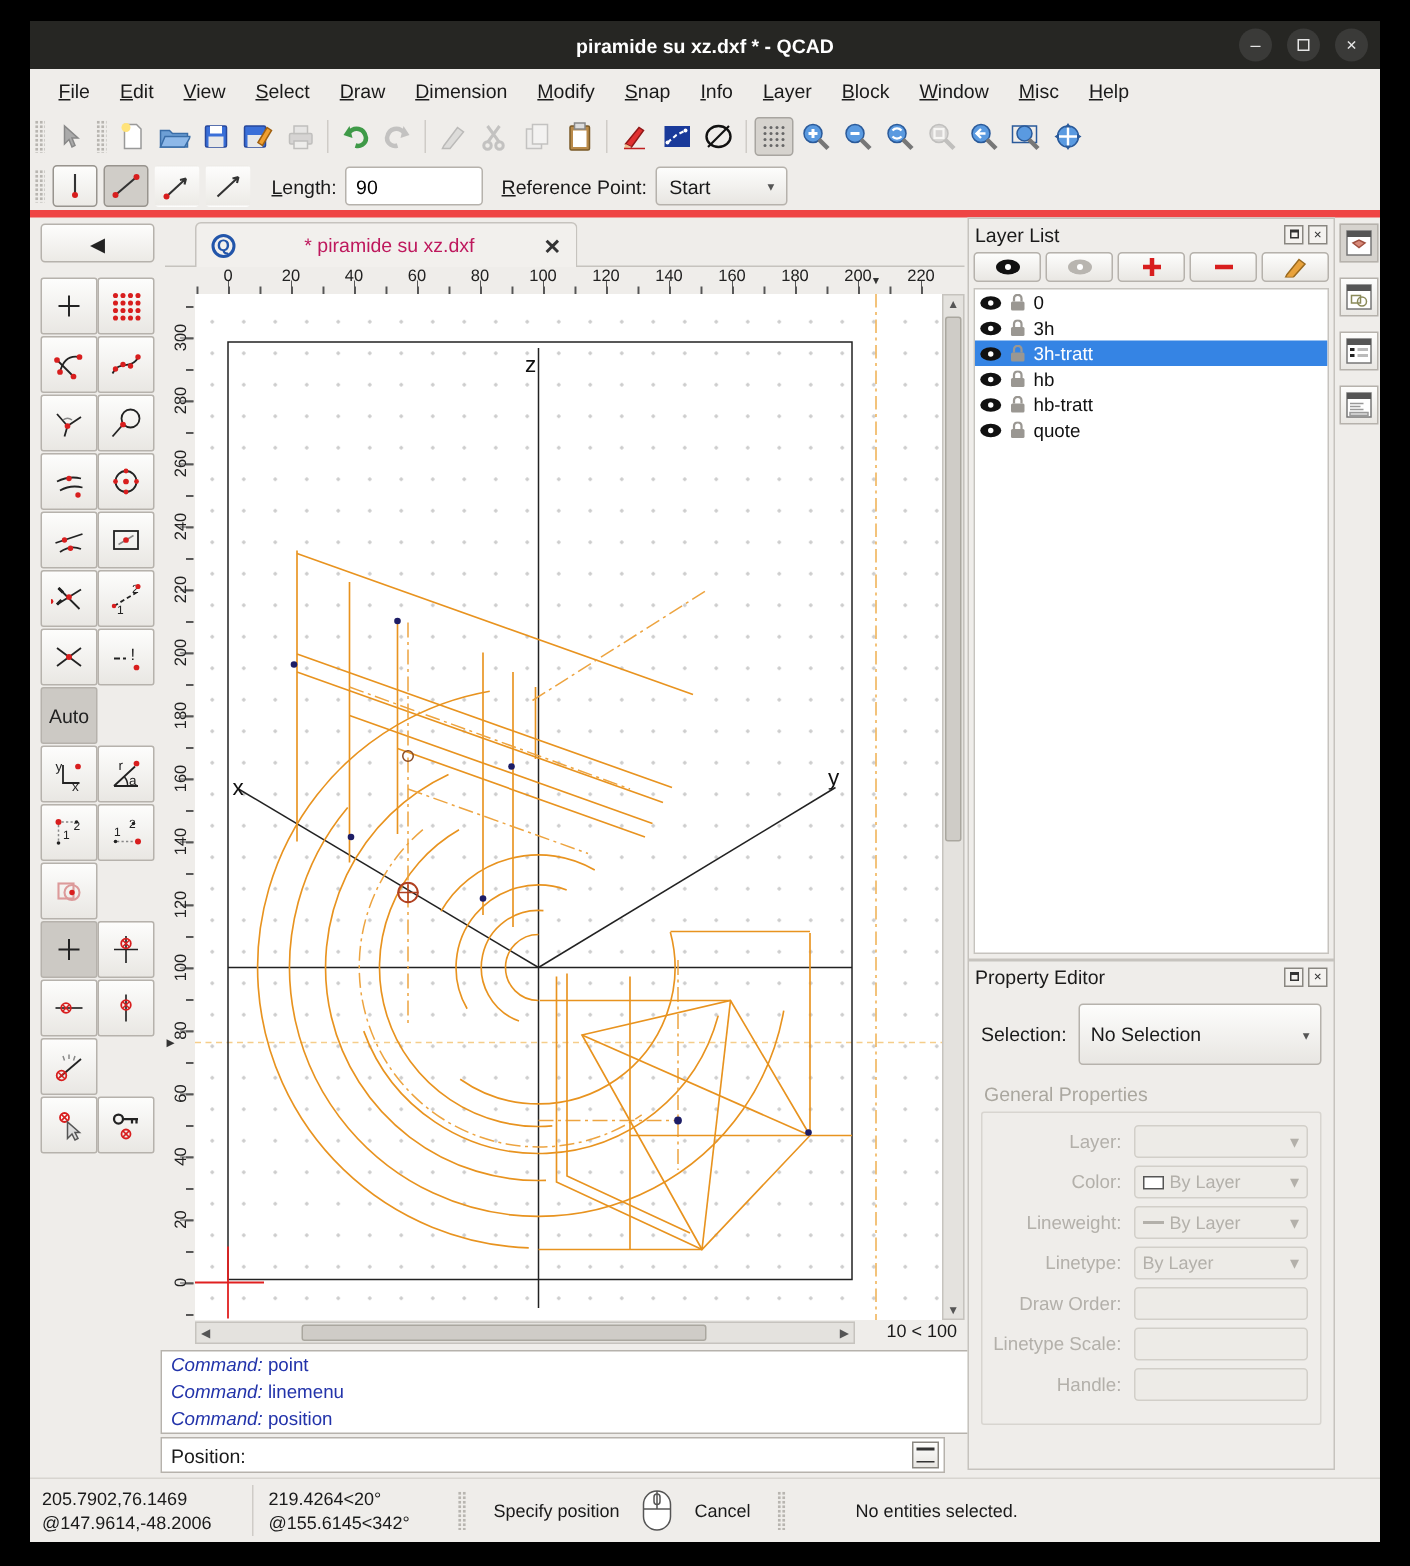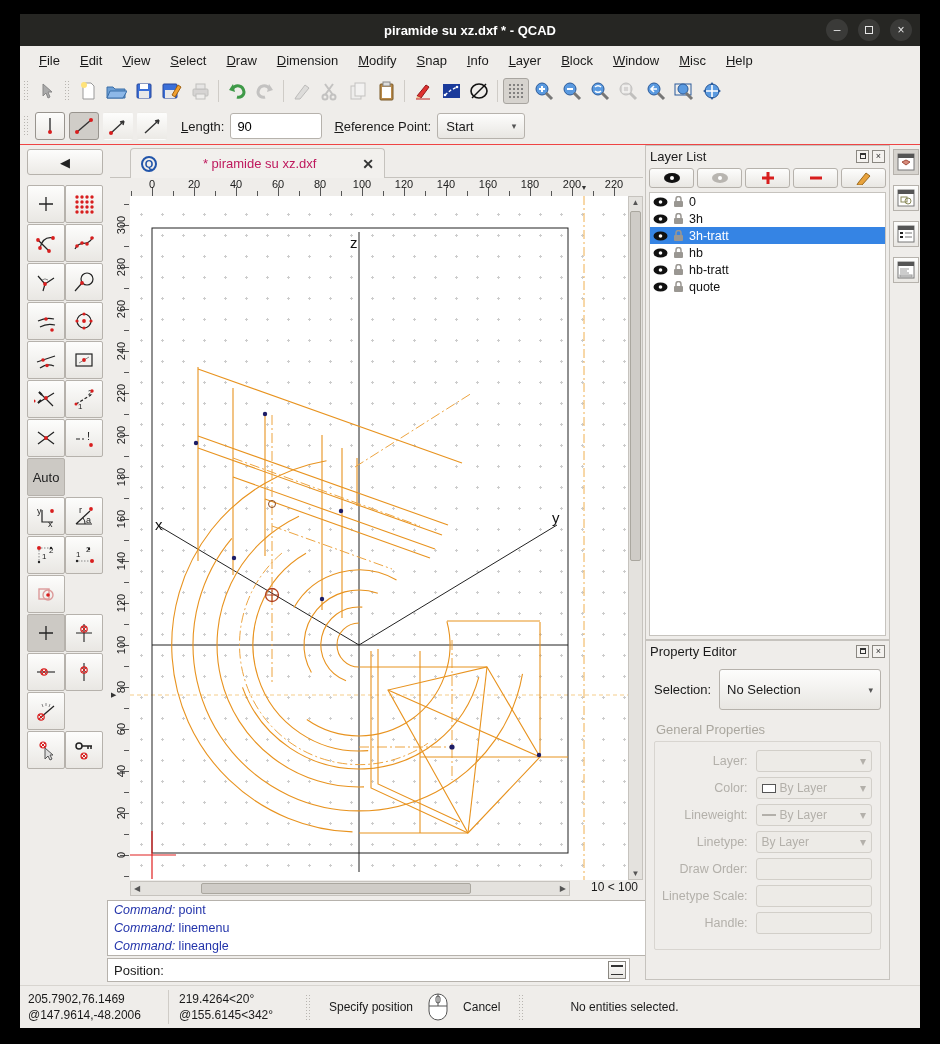--- a/index.html
+++ b/index.html
@@ -14,21 +14,21 @@
   .win-btn .sq { width:8px; height:8px; border:1px solid #e6e6e6; }
 
   
   .menubar { position:absolute; left:0; top:32px; width:100%; height:28px; display:flex; align-items:center; padding-left:10px; gap:2px; font-size:13px; color:#1a1a1a; }
   .menu-item { padding:4px 9px; }
   .menu-item::first-letter { text-decoration:underline; }
 
   
   .toolbar { position:absolute; left:0; width:100%; display:flex; align-items:center; }
   .tb-main { top:60px; height:34px; }
-  .tb-opts { top:94px; height:37px; border-bottom:1px solid #ef4444; }
+  .tb-opts { top:94px; height:37px; border-bottom:5px solid #ef4444; }
   .handle { width:7px; height:22px; margin:0 3px; background-image:radial-gradient(#b8b5b0 1px, transparent 1px); background-size:3px 3px; }
   .tbtn { width:26px; height:26px; margin:0 1px; display:flex; align-items:center; justify-content:center; border:1px solid transparent; border-radius:3px; }
   .tbtn svg { display:block; }
   .tbtn.pressed { background:#d6d3ce; border:1px solid #a8a5a0; }
   .sep { width:1px; height:22px; background:#cfccc7; margin:0 4px; }
   .opt-btn { width:30px; height:28px; margin:0 2px; display:flex; align-items:center; justify-content:center; border:1px solid transparent; border-radius:3px; background:linear-gradient(#fdfdfc,#eceae6); }
   .opt-btn.outlined { border:1px solid #98948e; }
   .opt-btn.pressed { background:#d0cdc8; border:1px solid #98948e; }
   .opt-label { font-size:13px; color:#1a1a1a; margin:0 6px 0 12px; }
   .opt-label::first-letter { text-decoration:underline; }
@@ -735,21 +735,21 @@
   <div class="hscroll">
     <span class="sa" style="left:3px">◀</span>
     <div class="hthumb"></div>
     <span class="sa" style="right:3px">▶</span>
   </div>
   <div class="zoomind">10 &lt; 100</div>
 
   <div class="cmdbox" id="cmdbox">
     <div class="cmdline"><span class="pfx">Command:</span><span> point</span></div>
       <div class="cmdline"><span class="pfx">Command:</span><span> linemenu</span></div>
-      <div class="cmdline"><span class="pfx">Command:</span><span> lineangle</span></div>
+      <div class="cmdline"><span class="pfx">Command:</span><span> position</span></div>
       <div class="cmdscroll">
       <span style="position:absolute;top:1px;left:2px">▲</span>
       <span style="position:absolute;bottom:1px;left:2px">▼</span>
     </div>
   </div>
 
   <div class="posbar">
     <span class="plab">Position:</span>
     <input value="" style="">
     <span class="posbtn">

